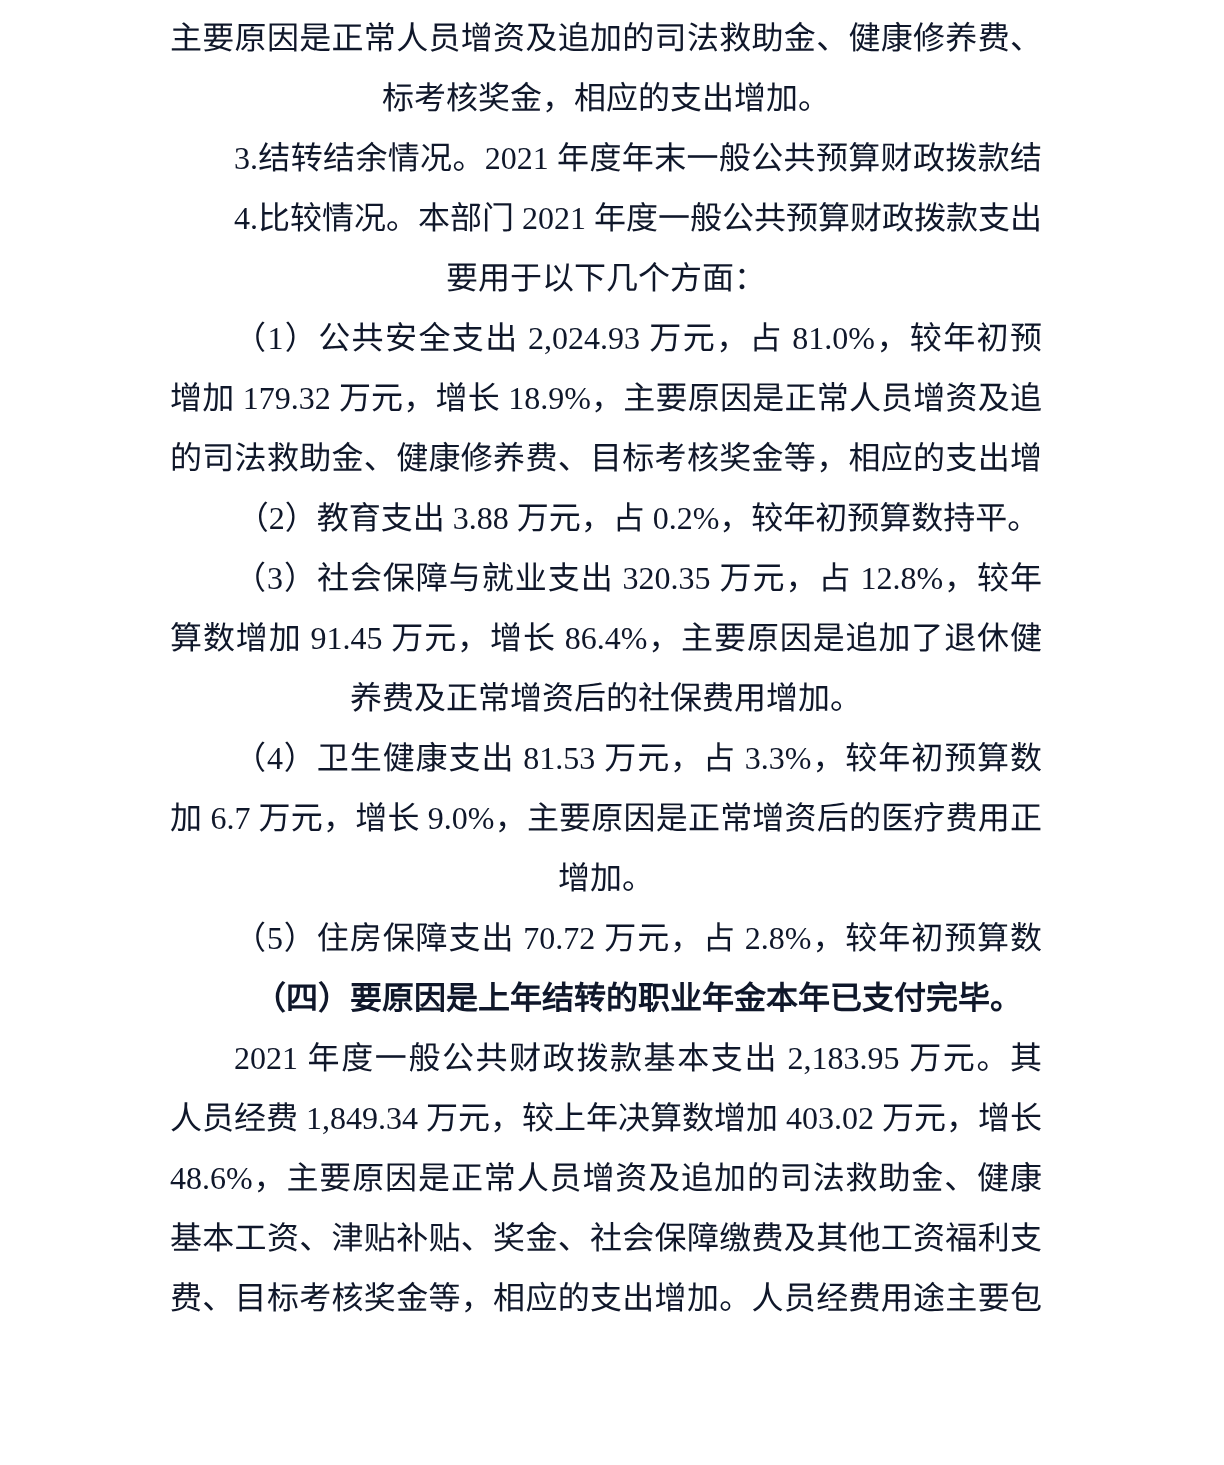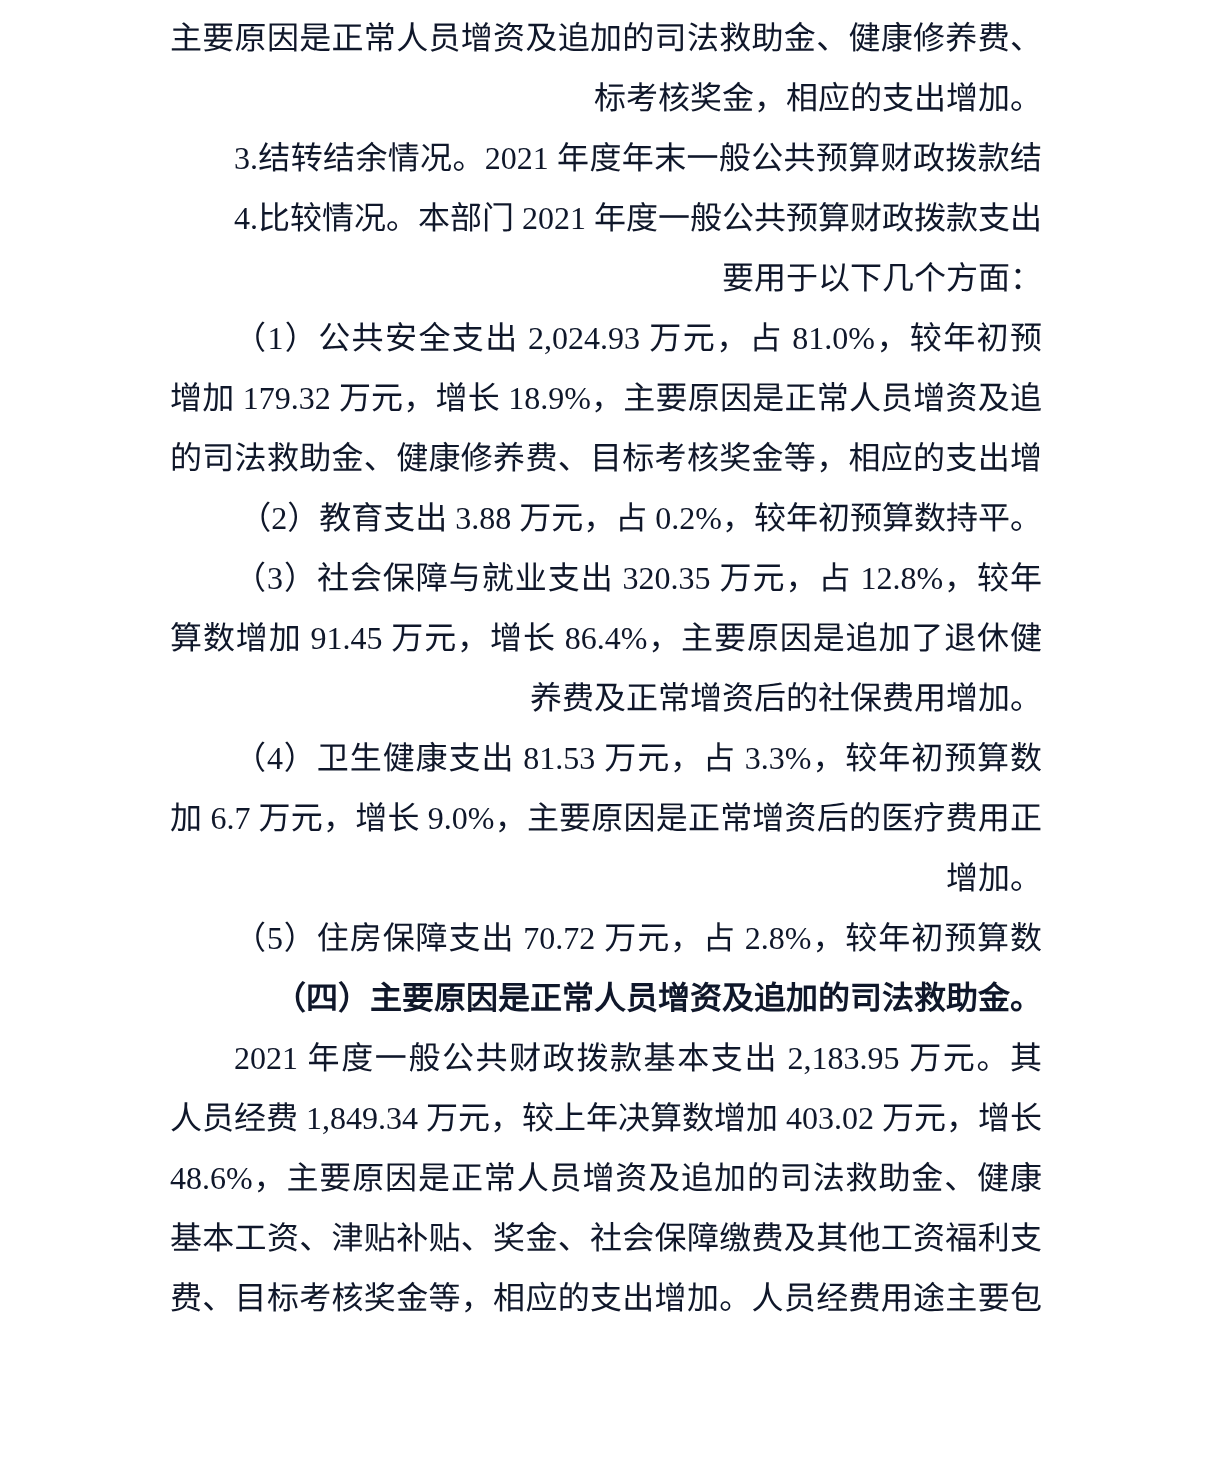--- a/index.html
+++ b/index.html
@@ -20,21 +20,21 @@
     background: #ffffff;
     font-family: "Liberation Serif", "DejaVu Serif", serif;
     font-size: 32px;
     color: #0f172a;
   }
   .text-line {
     height: 60px;
     line-height: 60px;
     white-space: normal;
     overflow: hidden;
-    text-align: right;
+    text-align: center;
     font-kerning: none;
   }
   .text-line.just {
     text-align: justify;
     text-align-last: justify;
     text-justify: inter-character;
   }
   .text-line.indent {
     padding-left: 64px; 
   }
@@ -56,20 +56,20 @@
       <div class="text-line just">增加 179.32 万元，增长 18.9%，主要原因是正常人员增资及追加</div>
       <div class="text-line just">的司法救助金、健康修养费、目标考核奖金等，相应的支出增加。</div>
       <div class="text-line indent">（2）教育支出 3.88 万元，占 0.2%，较年初预算数持平。</div>
       <div class="text-line just indent">（3）社会保障与就业支出 320.35 万元，占 12.8%，较年初预</div>
       <div class="text-line just">算数增加 91.45 万元，增长 86.4%，主要原因是追加了退休健康休</div>
       <div class="text-line">养费及正常增资后的社保费用增加。</div>
       <div class="text-line just indent">（4）卫生健康支出 81.53 万元，占 3.3%，较年初预算数增</div>
       <div class="text-line just">加 6.7 万元，增长 9.0%，主要原因是正常增资后的医疗费用正常</div>
       <div class="text-line">增加。</div>
       <div class="text-line just indent">（5）住房保障支出 70.72 万元，占 2.8%，较年初预算数持平。</div>
-      <div class="text-line indent bold">（四）主要原因是正常人员增资及追加的司法救助金。</div>
+      <div class="text-line indent bold">（四）要原因是上年结转的职业年金本年已支付完毕。</div>
       <div class="text-line just indent">2021 年度一般公共财政拨款基本支出 2,183.95 万元。其中：</div>
       <div class="text-line just">人员经费 1,849.34 万元，较上年决算数增加 403.02 万元，增长</div>
       <div class="text-line just">48.6%，主要原因是正常人员增资及追加的司法救助金、健康修养</div>
       <div class="text-line just">基本工资、津贴补贴、奖金、社会保障缴费及其他工资福利支出。</div>
       <div class="text-line just">费、目标考核奖金等，相应的支出增加。人员经费用途主要包括</div>
     </div>
 </div>
 
 </body></html>

